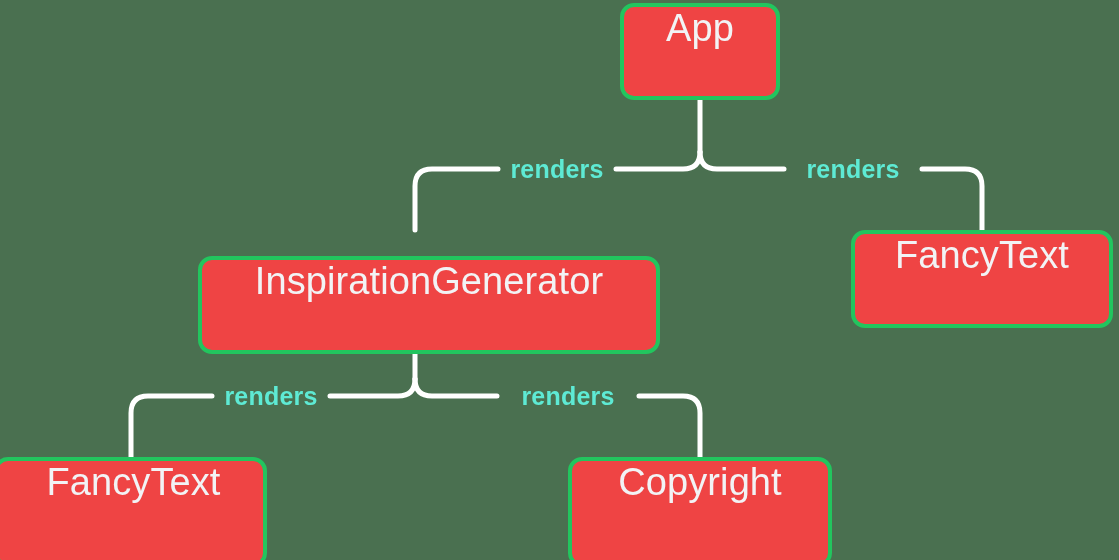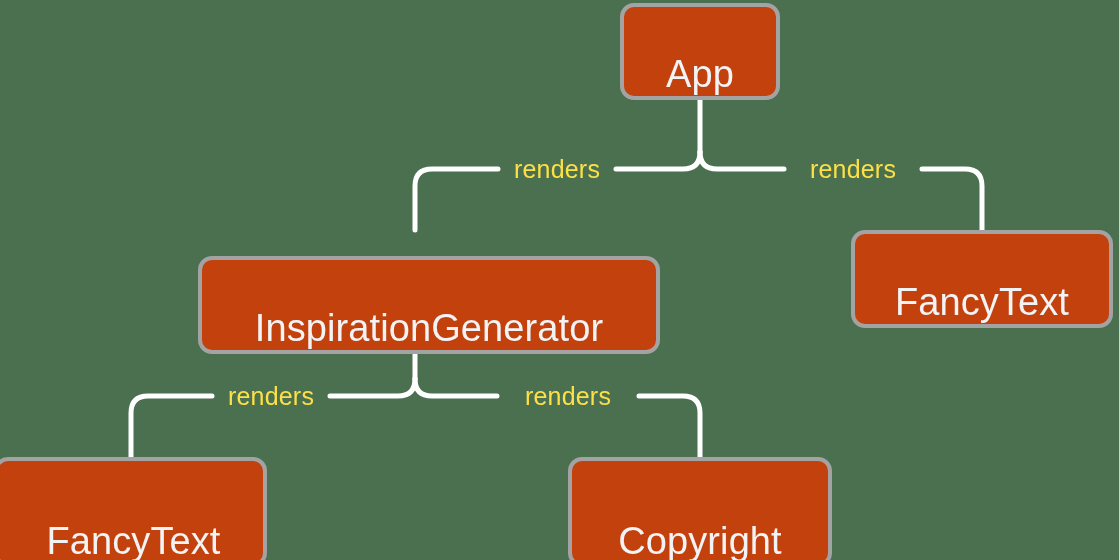--- a/index.html
+++ b/index.html
@@ -22,37 +22,37 @@
     position: absolute;
     left: 0;
     top: 0;
     width: 1119px;
     height: 560px;
     pointer-events: none;
   }
   .node {
     position: absolute;
     box-sizing: border-box;
-    background: #c2410c;
-    border: 4px solid #a3a3a3;
+    background: #ef4444;
+    border: 4px solid #22c55e;
     border-radius: 14px;
     display: flex;
-    align-items: flex-end;
+    align-items: flex-start;
     justify-content: center;
     color: #f2f3f5;
     font-size: 38px;
     font-weight: 400;
     letter-spacing: 0.1px;
     white-space: nowrap;
   }
   .edge-label {
     position: absolute;
-    color: #fde047;
+    color: #5eead4;
     font-size: 25px;
-    font-weight: 400;
+    font-weight: 700;
     letter-spacing: 0.2px;
     white-space: nowrap;
     transform: translate(-50%, -50%);
     line-height: 1;
   }
 </style>
 </head>
 <body>
 
 <div id="diagram-root">

